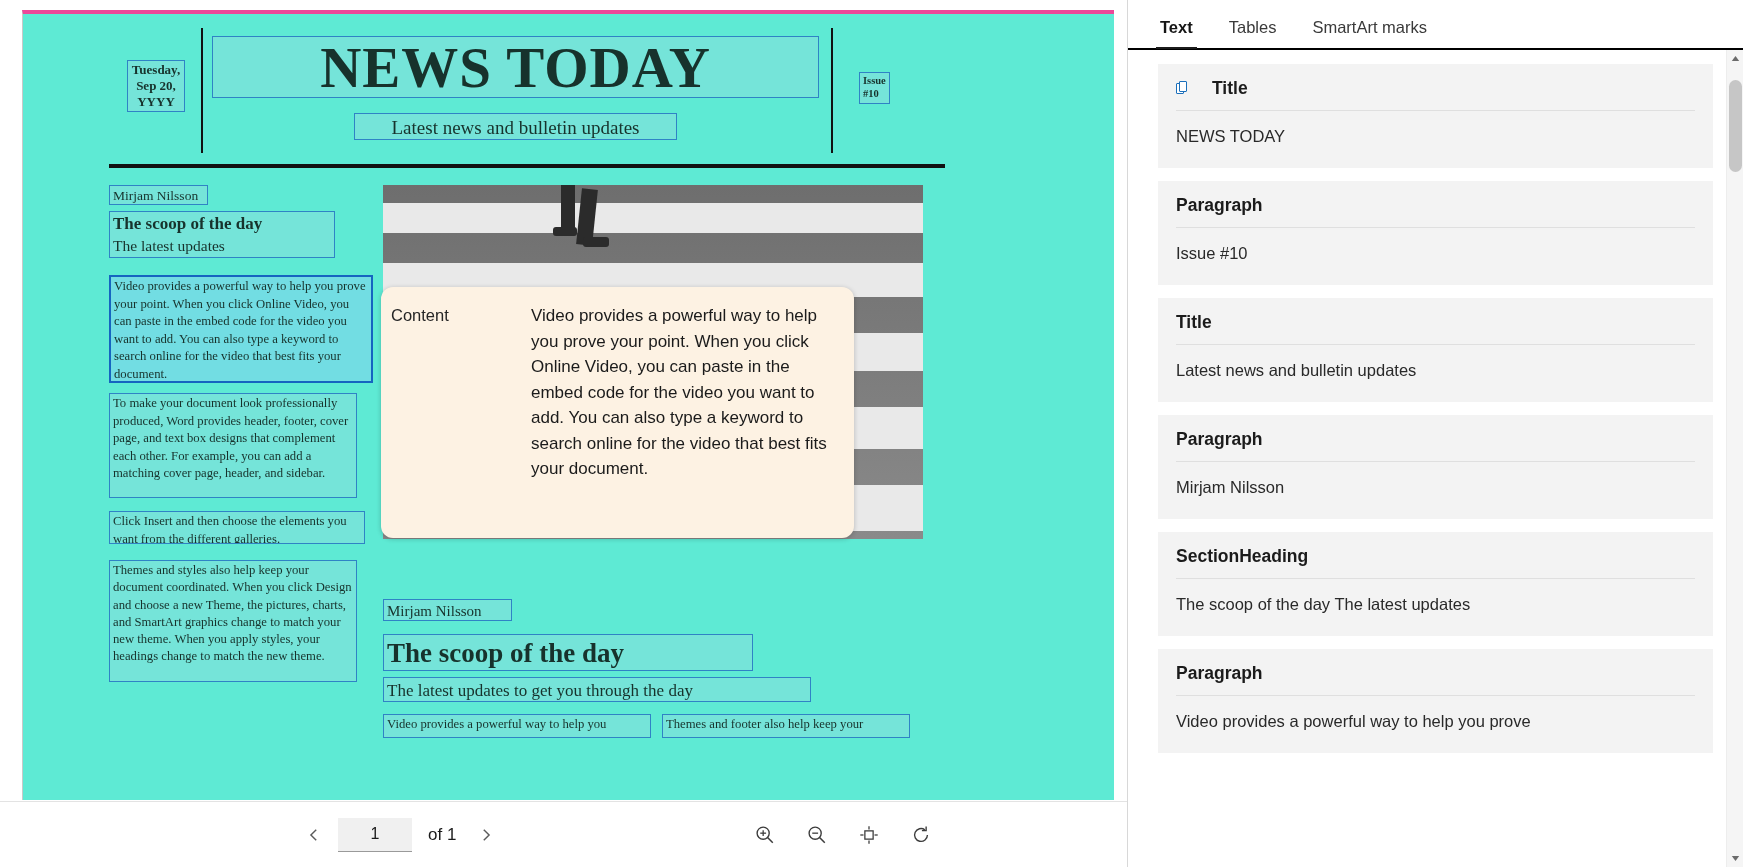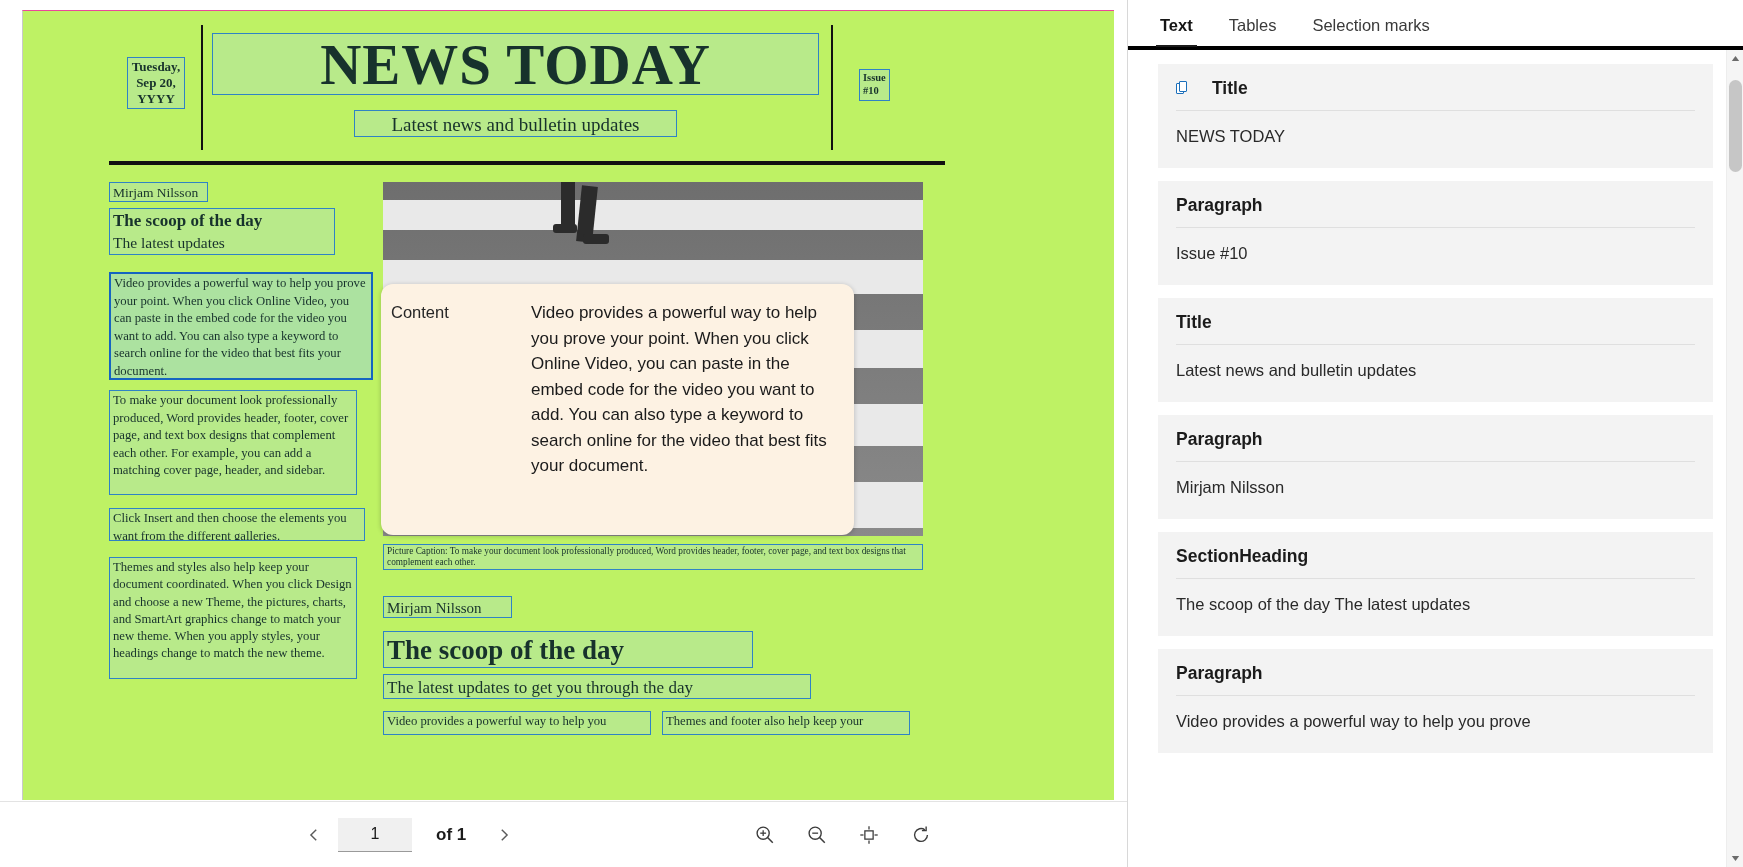--- a/index.html
+++ b/index.html
@@ -18,23 +18,23 @@
     width: 1128px;
     height: 867px;
     background: #ffffff;
     border-right: 1px solid #d8d8d8;
     overflow: hidden;
   }
   #page {
     position: absolute;
     left: 22px; top: 10px;
     width: 1092px; height: 790px;
-    background: #bef264;
+    background: #5eead4;
     border-left: 1px solid #c9c9c9;
-    border-top: 1px solid #ec4899;
+    border-top: 4px solid #ec4899;
     overflow: hidden;
     font-family: "Liberation Serif", serif;
     color: #1c2b28;
   }
 
   .box { position: absolute; border: 1px solid #2f83c5; background: rgba(173,216,230,0.30); }
   .box.sel { border: 2px solid #1565c0; background: rgba(144,202,249,0.40); }
   .box .txt {
     position: absolute; inset: 0;
     padding: 1px 3px;
@@ -143,33 +143,33 @@
     width: 28px; height: 28px; border: none; background: transparent; cursor: pointer;
     display: flex; align-items: center; justify-content: center;
   }
   .arrow-btn svg { display: block; }
   #page-input {
     width: 74px; height: 34px;
     background: #f0f0f0; border: none; border-bottom: 1px solid #9a9a9a;
     text-align: center; font-size: 16px; color: #1b1b1b;
     font-family: "Liberation Sans", sans-serif;
   }
-  #of-label { font-size: 17px; color: #1b1b1b; margin: 0 14px; font-weight: bold; }
+  #of-label { font-size: 17px; color: #1b1b1b; margin: 0 6px; }
 
   .tb-tools { position: absolute; right: 190px; display: flex; align-items: center; gap: 18px; }
   .tool-btn {
     width: 34px; height: 34px; border: none; background: transparent; cursor: pointer;
     display: flex; align-items: center; justify-content: center;
   }
 
   
   #pane { position: relative; width: 615px; height: 867px; background: #fff; }
   #tabs {
     position: relative; height: 50px; display: flex; align-items: flex-end;
-    padding-left: 28px; gap: 28px; border-bottom: 4px solid #000000;
+    padding-left: 28px; gap: 28px; border-bottom: 2px solid #000000;
   }
   .tab {
     position: relative; font-size: 16.5px; color: #3a3a3a;
     padding: 0 4px 11px 4px; cursor: pointer; background: none; border: none;
     font-family: "Liberation Sans", sans-serif;
   }
   .tab.active { color: #161616; font-weight: 600; }
   .tab.active::after {
     content: ""; position: absolute; left: 0; right: 0; bottom: -1px;
     height: 2.5px; background: #1b1b1b;
@@ -277,23 +277,20 @@
         <div class="stripe" style="left:-60px; top:78px; width:700px; height:34px;"></div>
         <div class="stripe" style="left:-60px; top:148px; width:700px; height:38px;"></div>
         <div class="stripe" style="left:-60px; top:222px; width:700px; height:42px;"></div>
         <div class="stripe" style="left:-60px; top:300px; width:700px; height:46px;"></div>
         <div class="leg" style="left:178px; top:0px; width:14px; height:48px;"></div>
         <div class="leg" style="left:196px; top:4px; width:16px; height:56px; transform:rotate(6deg);"></div>
         <div class="leg" style="left:200px; top:52px; width:26px; height:10px; border-radius:3px;"></div>
         <div class="leg" style="left:170px; top:42px; width:24px; height:9px; border-radius:3px;"></div>
       </div>
 
-      <div class="box" id="caption-box">
-        <span class="txt">Picture Caption: To make your document look professionally produced, Word provides header, footer, cover page, and text box designs that complement each other.</span>
-      </div>
 
       <div class="box" id="author2-box">
         <span class="txt">Mirjam Nilsson</span>
       </div>
 
       <div class="box" id="scoop2-box">
         <span class="txt">The scoop of the day</span>
       </div>
 
       <div class="box" id="scoop2sub-box">
@@ -367,21 +364,21 @@
       </div>
     </div>
 
   </div>
 
   <div id="pane">
 
     <div id="tabs">
       <button class="tab active">Text</button>
       <button class="tab">Tables</button>
-      <button class="tab">Selection marks</button>
+      <button class="tab">SmartArt marks</button>
     </div>
 
     <div id="results">
 
       <div class="card">
         <div class="label">
           <span class="copy-ic">
               <i class="a"></i>
               <i class="b"></i>
             </span>

